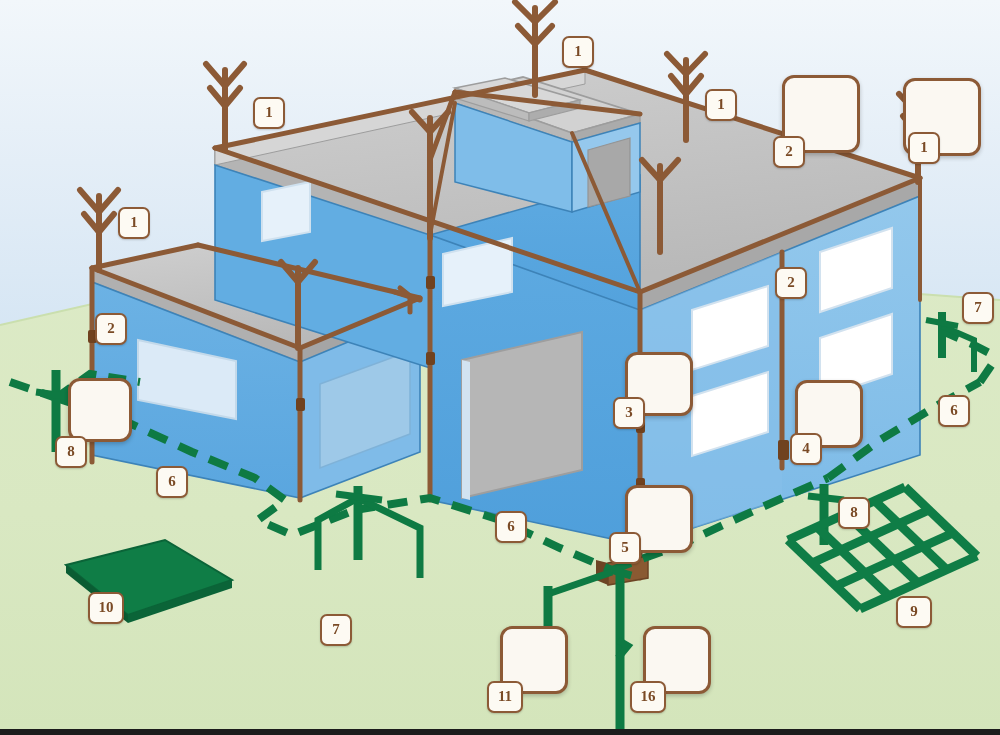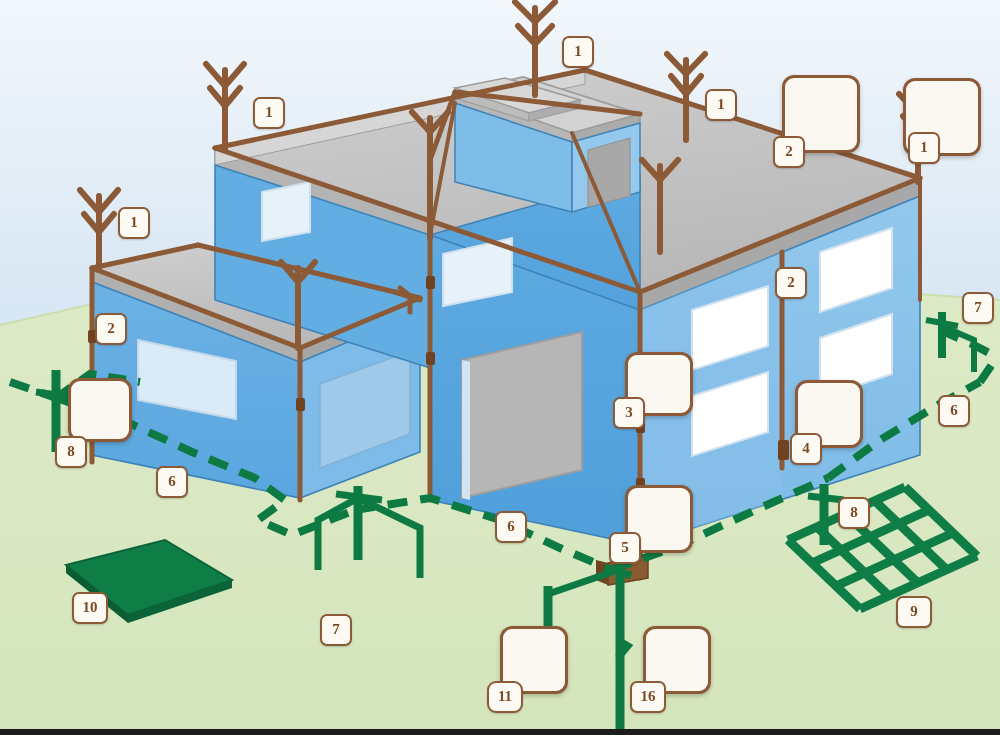--- a/index.html
+++ b/index.html
@@ -437,19 +437,19 @@
   <div class="badge" style="left:495px;top:511px;">6</div>
   <div class="badge" style="left:938px;top:395px;">6</div>
 
   <div class="badge" style="left:320px;top:614px;">7</div>
   <div class="badge" style="left:962px;top:292px;">7</div>
 
   <div class="badge" style="left:55px;top:436px;">8</div>
   <div class="badge" style="left:838px;top:497px;">8</div>
 
   <div class="badge wide" style="left:896px;top:596px;">9</div>
-  <div class="badge wide" style="left:72px;top:592px;">10</div>
-
-  <div class="badge wide" style="left:487px;top:681px;border-radius:9px;">11</div>
+  <div class="badge wide" style="left:88px;top:592px;">10</div>
+
+  <div class="badge wide" style="left:487px;top:681px;">11</div>
   <div class="badge wide" style="left:630px;top:681px;">16</div>
 
   <div class="baseline"></div>
 </div>
 
 </body></html>

